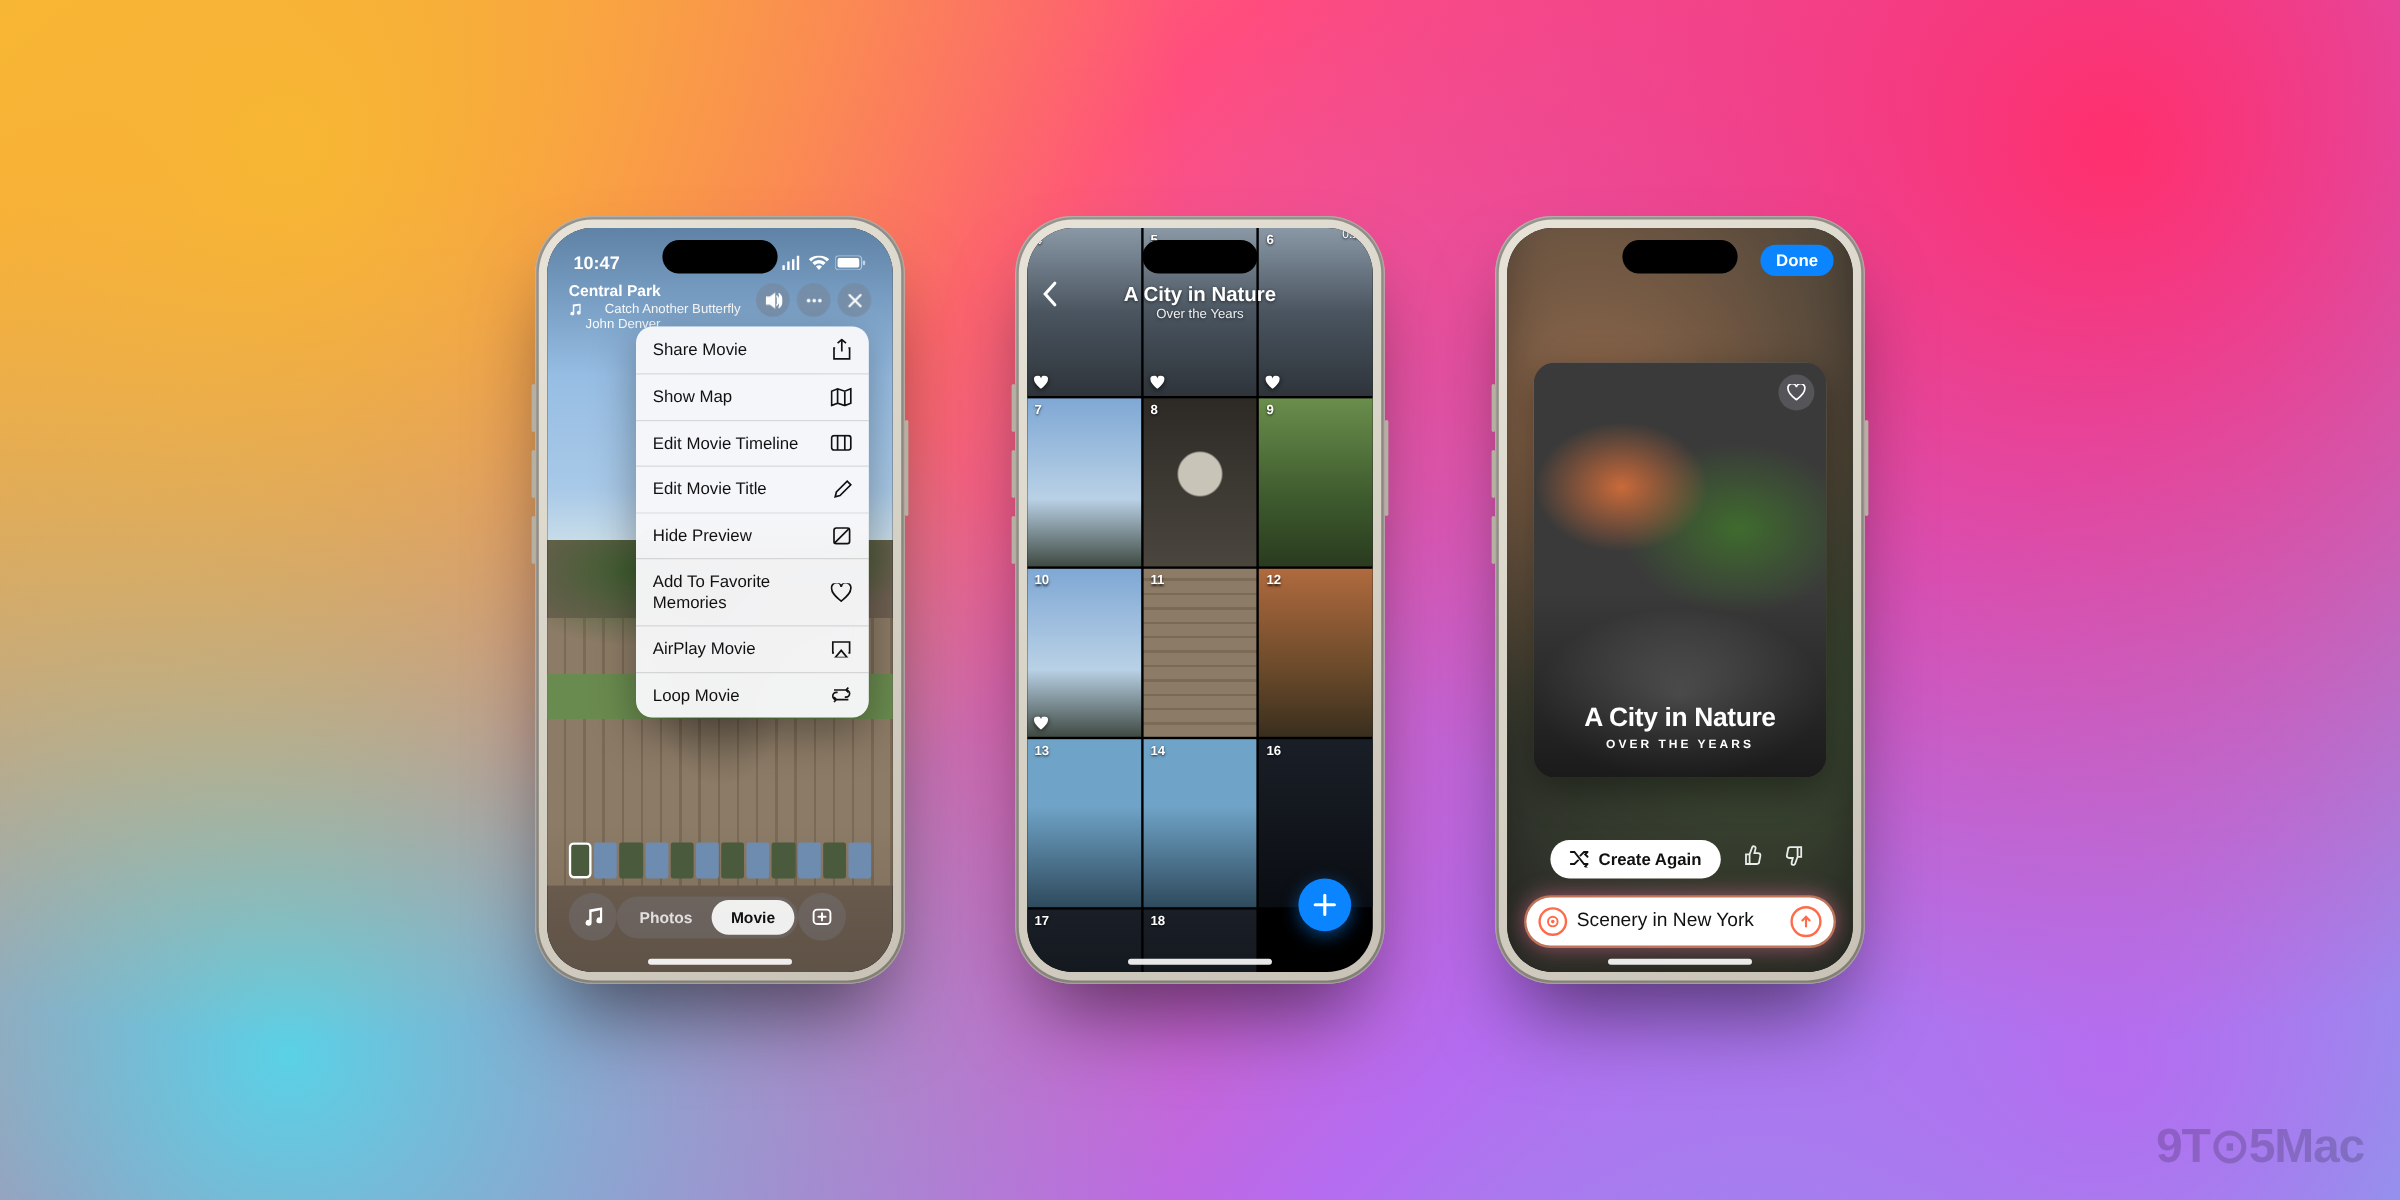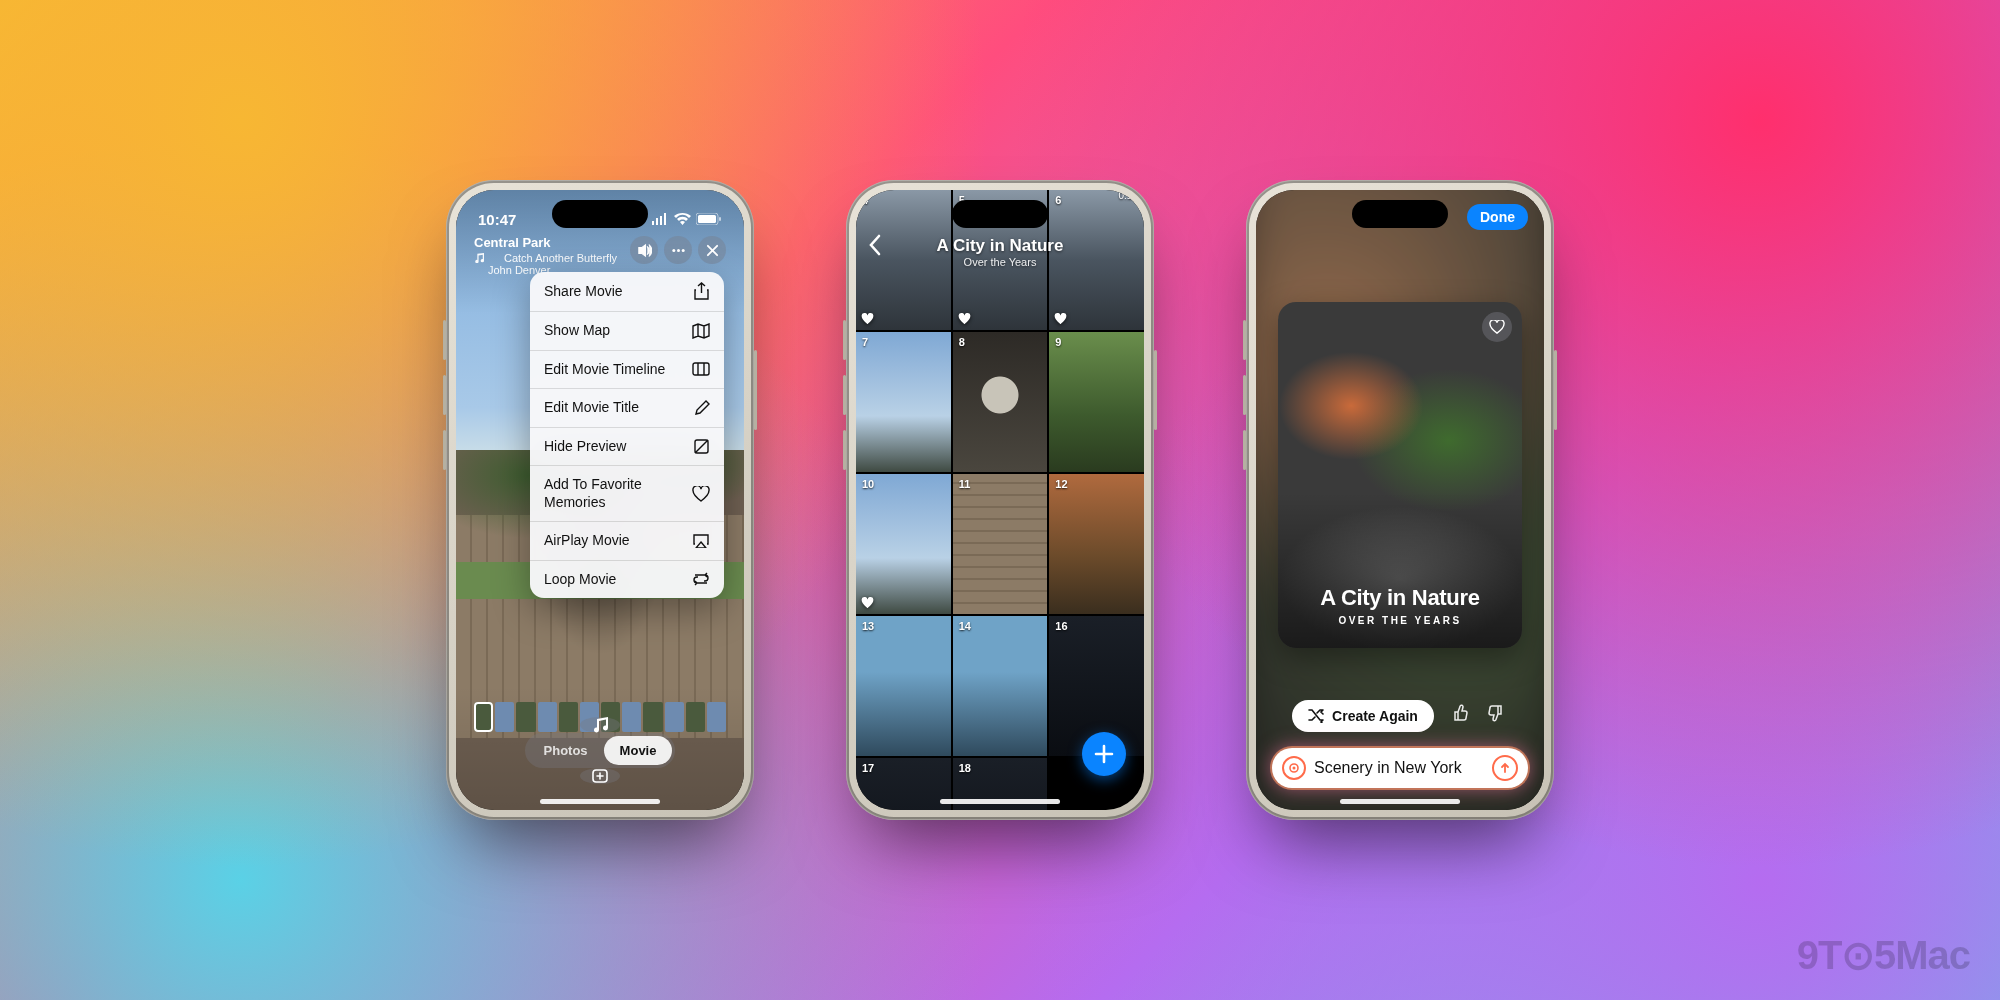--- a/index.html
+++ b/index.html
@@ -111,21 +111,21 @@
   .p1-timeline{
     position:absolute;left:18px;right:18px;bottom:78px;height:30px;
     display:flex;gap:2px;z-index:40;
   }
   .p1-timeline .thumb{flex:1;border-radius:2px;background:#4a5a3d;}
   .p1-timeline .thumb:nth-child(2n){background:#6e8bb0;}
   .p1-timeline .thumb:first-child{outline:2px solid #fff;outline-offset:-2px;border-radius:4px;}
 
   .p1-bottombar{
     position:absolute;left:18px;right:18px;bottom:26px;height:40px;
-    display:flex;align-items:center;justify-content:flex-end;z-index:40;flex-direction:column;
+    display:flex;align-items:center;justify-content:flex-start;z-index:40;
   }
   .pill-seg{
     display:flex;background:rgba(120,120,128,0.36);border-radius:20px;padding:3px;
   }
   .pill-seg .seg{
     padding:7px 16px;font-size:13px;font-weight:600;color:rgba(255,255,255,0.8);border-radius:17px;
   }
   .pill-seg .seg.active{background:rgba(255,255,255,0.9);color:#111;}
   .corner-btn{
     width:40px;height:40px;border-radius:50%;

